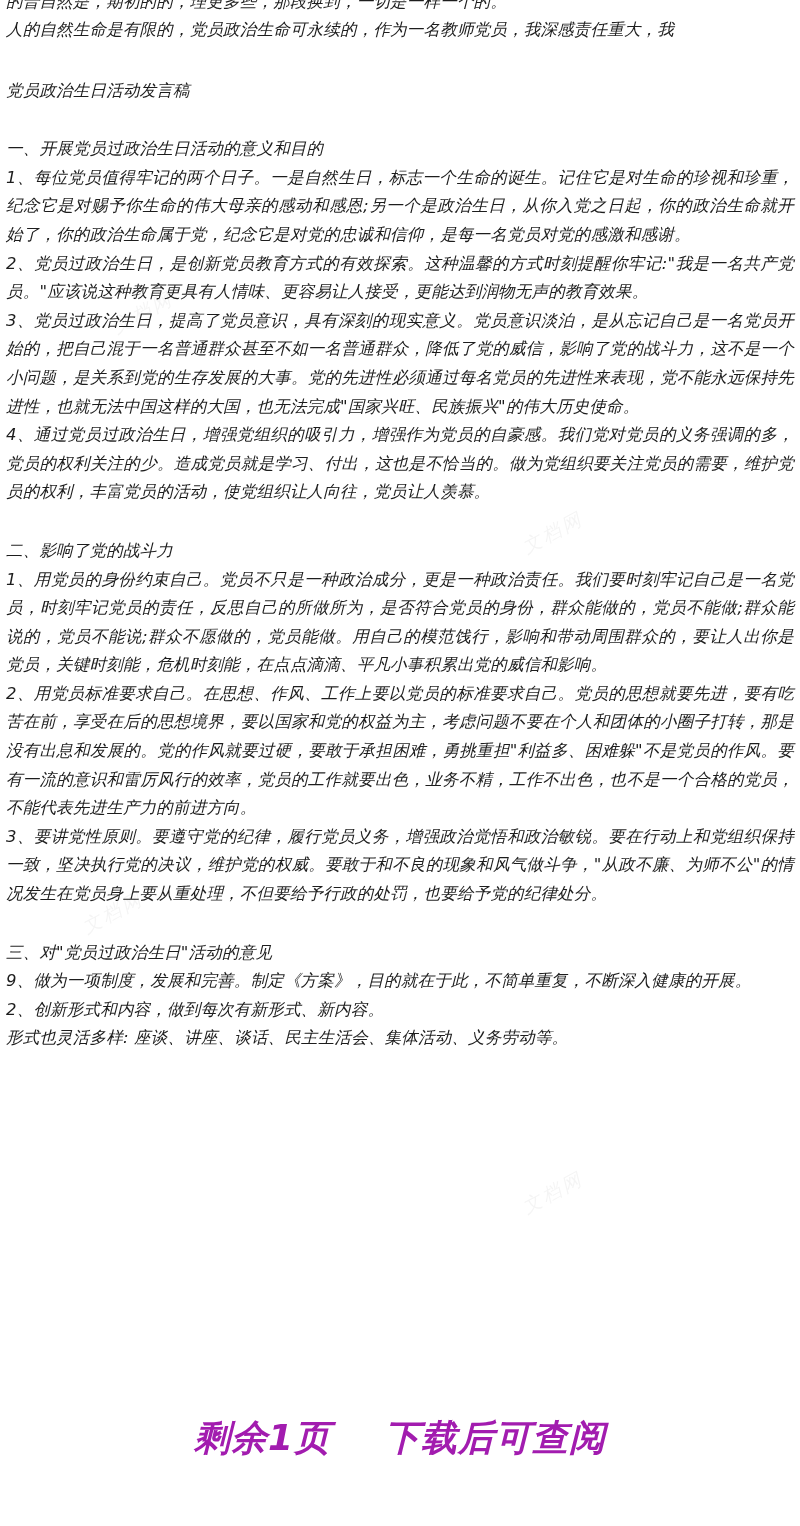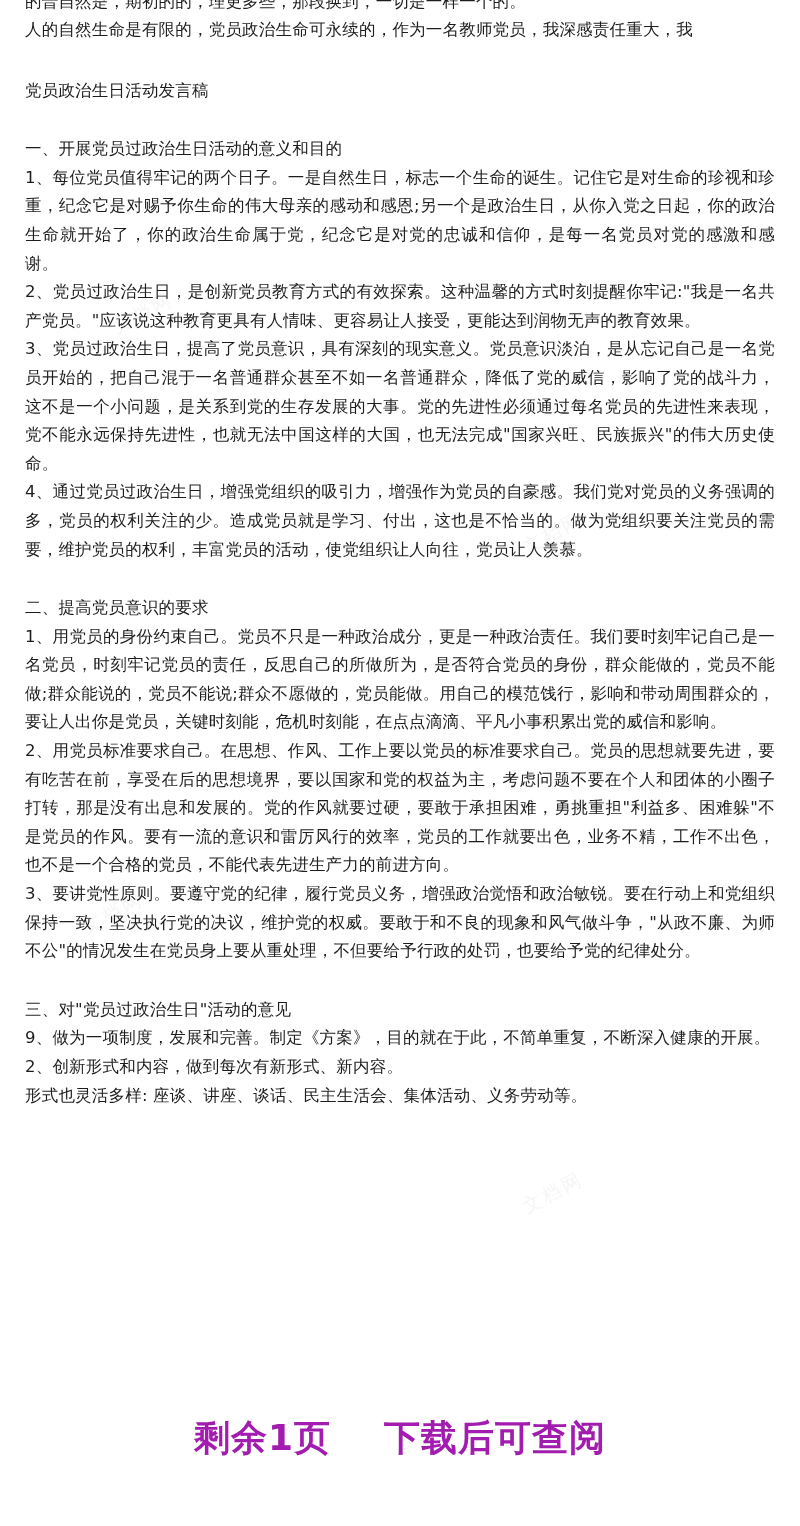--- a/index.html
+++ b/index.html
@@ -13,21 +13,22 @@
     position: relative;
     font-family: "DejaVu Sans", "Liberation Sans", sans-serif;
     color: #1a1a1a;
     overflow: hidden;
   }
   .page {
     position: relative;
     width: 800px;
     height: 1526px;
     box-sizing: border-box;
-    padding: 0 25px;
+    padding: 0 6px;
+    font-style: italic;
   }
   .clip-top {
     height: 16px;
     overflow: hidden;
     position: relative;
   }
   .clip-top p {
     margin: 0;
     position: relative;
     top: -12px;
@@ -89,21 +90,21 @@
   <div class="gap-md"></div>
 
   <p class="line">一、开展党员过政治生日活动的意义和目的</p>
   <p class="line">1、每位党员值得牢记的两个日子。一是自然生日，标志一个生命的诞生。记住它是对生命的珍视和珍重，纪念它是对赐予你生命的伟大母亲的感动和感恩;另一个是政治生日，从你入党之日起，你的政治生命就开始了，你的政治生命属于党，纪念它是对党的忠诚和信仰，是每一名党员对党的感激和感谢。</p>
   <p class="line">2、党员过政治生日，是创新党员教育方式的有效探索。这种温馨的方式时刻提醒你牢记:"我是一名共产党员。"应该说这种教育更具有人情味、更容易让人接受，更能达到润物无声的教育效果。</p>
   <p class="line">3、党员过政治生日，提高了党员意识，具有深刻的现实意义。党员意识淡泊，是从忘记自己是一名党员开始的，把自己混于一名普通群众甚至不如一名普通群众，降低了党的威信，影响了党的战斗力，这不是一个小问题，是关系到党的生存发展的大事。党的先进性必须通过每名党员的先进性来表现，党不能永远保持先进性，也就无法中国这样的大国，也无法完成"国家兴旺、民族振兴"的伟大历史使命。</p>
   <p class="line">4、通过党员过政治生日，增强党组织的吸引力，增强作为党员的自豪感。我们党对党员的义务强调的多，党员的权利关注的少。造成党员就是学习、付出，这也是不恰当的。做为党组织要关注党员的需要，维护党员的权利，丰富党员的活动，使党组织让人向往，党员让人羡慕。</p>
 
   <div class="gap-md"></div>
 
-  <p class="line">二、提高党员意识的要求</p>
+  <p class="line">二、影响了党的战斗力</p>
   <p class="line">1、用党员的身份约束自己。党员不只是一种政治成分，更是一种政治责任。我们要时刻牢记自己是一名党员，时刻牢记党员的责任，反思自己的所做所为，是否符合党员的身份，群众能做的，党员不能做;群众能说的，党员不能说;群众不愿做的，党员能做。用自己的模范饯行，影响和带动周围群众的，要让人出你是党员，关键时刻能，危机时刻能，在点点滴滴、平凡小事积累出党的威信和影响。</p>
   <p class="line">2、用党员标准要求自己。在思想、作风、工作上要以党员的标准要求自己。党员的思想就要先进，要有吃苦在前，享受在后的思想境界，要以国家和党的权益为主，考虑问题不要在个人和团体的小圈子打转，那是没有出息和发展的。党的作风就要过硬，要敢于承担困难，勇挑重担"利益多、困难躲"不是党员的作风。要有一流的意识和雷厉风行的效率，党员的工作就要出色，业务不精，工作不出色，也不是一个合格的党员，不能代表先进生产力的前进方向。</p>
   <p class="line">3、要讲党性原则。要遵守党的纪律，履行党员义务，增强政治觉悟和政治敏锐。要在行动上和党组织保持一致，坚决执行党的决议，维护党的权威。要敢于和不良的现象和风气做斗争，"从政不廉、为师不公"的情况发生在党员身上要从重处理，不但要给予行政的处罚，也要给予党的纪律处分。</p>
 
   <div class="gap-md"></div>
 
   <p class="line">三、对"党员过政治生日"活动的意见</p>
   <p class="line">9、做为一项制度，发展和完善。制定《方案》，目的就在于此，不简单重复，不断深入健康的开展。</p>
   <p class="line">2、创新形式和内容，做到每次有新形式、新内容。</p>
   <p class="line">形式也灵活多样: 座谈、讲座、谈话、民主生活会、集体活动、义务劳动等。</p>

